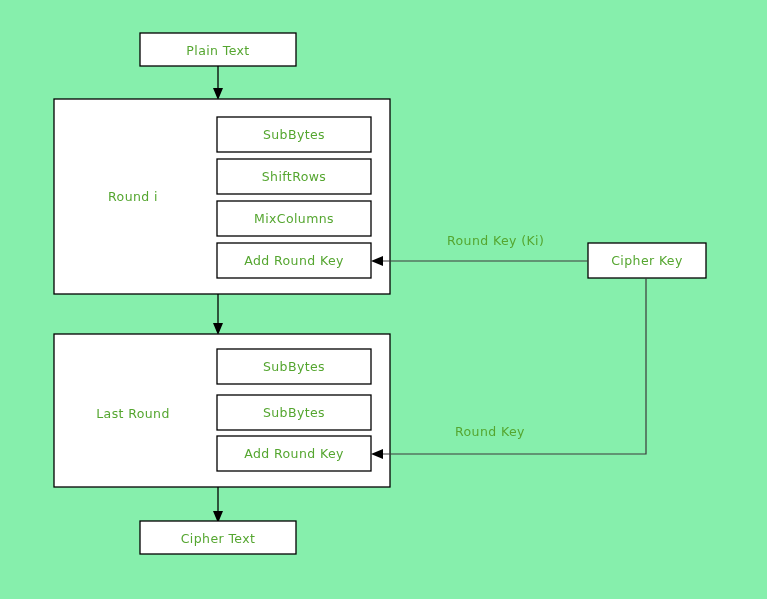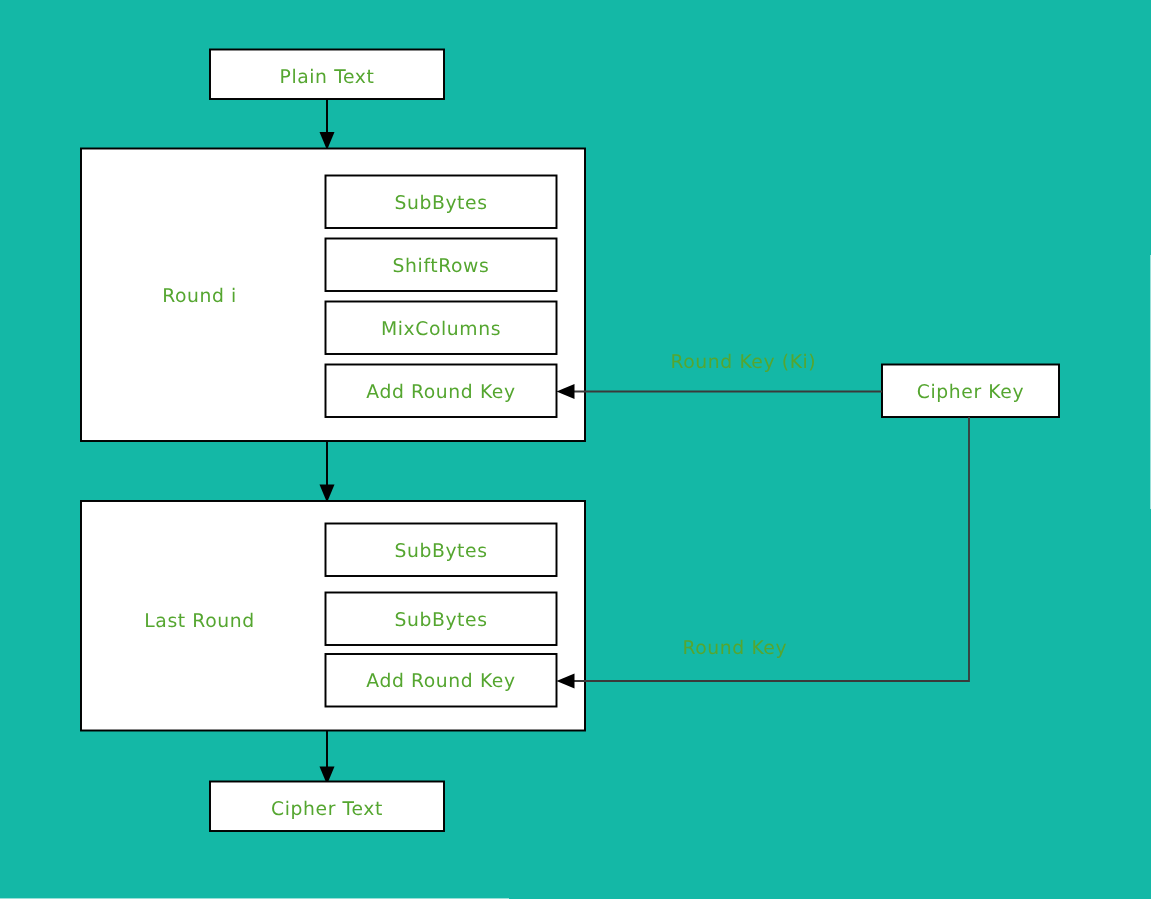--- a/index.html
+++ b/index.html
@@ -10,21 +10,21 @@
   body {
     width: 767px;
     height: 599px;
     font-family: "DejaVu Sans", sans-serif;
     overflow: hidden;
   }
   #diagram-root {
     position: relative;
     width: 767px;
     height: 599px;
-    background: #14b8a6;
+    background: #86efac;
   }
   svg#aes-diagram {
     display: block;
     width: 767px;
     height: 599px;
   }
   .box-rect {
     fill: #ffffff;
     stroke: #000000;
     stroke-width: 1.3;

